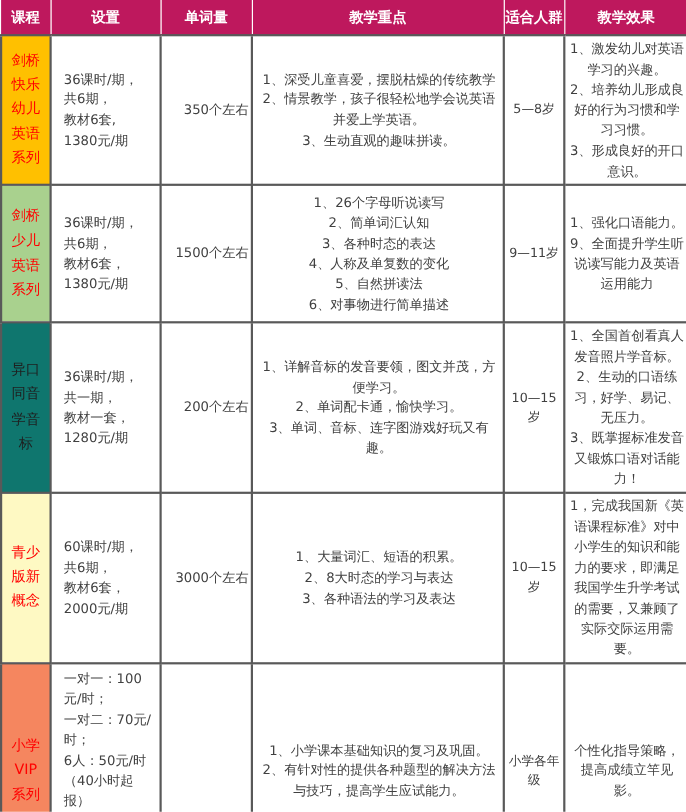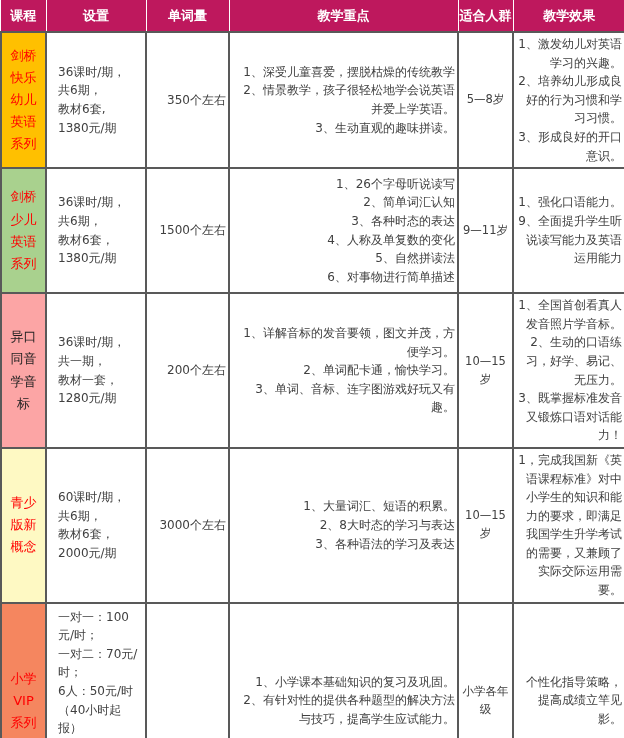--- a/index.html
+++ b/index.html
@@ -56,32 +56,32 @@
   td.settings-cell{
     text-align:left;
     padding:2px 2px 2px 11px;
     white-space:pre-line;
   }
   td.words-cell{
     text-align:right;
     padding:0 2px;
   }
   td.focus-cell{
-    text-align:right;
+    text-align:center;
     padding:2px 2px 2px 4px;
     white-space:pre-line;
   }
   td.audience-cell{
     text-align:center;
     font-size:11.5px;
     padding:0 1px;
     border-radius:19px;
   }
   td.effect-cell{
-    text-align:right;
+    text-align:center;
     padding:2px 2px 2px 4px;
     white-space:pre-line;
   }
 </style>
 </head>
 <body>
 
 <table class="course-table">
   <colgroup>
     <col class="c-course">
@@ -135,21 +135,21 @@
 2、简单词汇认知
 3、各种时态的表达
 4、人称及单复数的变化
 5、自然拼读法
 6、对事物进行简单描述</td>
       <td class="audience-cell">9—11岁</td>
       <td class="effect-cell">1、强化口语能力。
 9、全面提升学生听说读写能力及英语运用能力</td>
     </tr>
     <tr class="r3">
-      <td class="course-cell" style="background-color: #fca5a5; color: rgb(31, 31, 31); text-align: center;">异口
+      <td class="course-cell" style="background-color: #0f766e; color: rgb(31, 31, 31); text-align: center;">异口
 同音
 学音
 标</td>
       <td class="settings-cell">36课时/期，
 共一期，
 教材一套，
 1280元/期</td>
       <td class="words-cell">200个左右</td>
       <td class="focus-cell">1、详解音标的发音要领，图文并茂，方便学习。
 2、单词配卡通，愉快学习。

